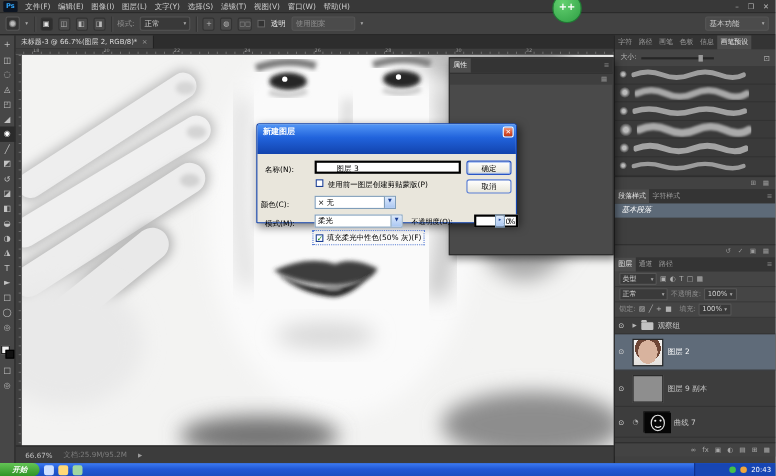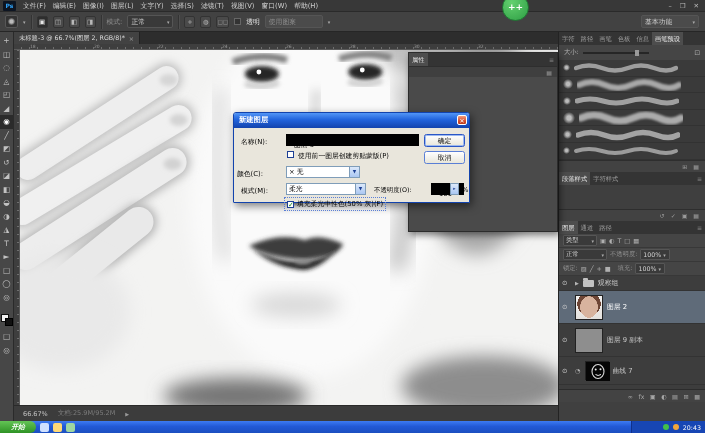--- a/index.html
+++ b/index.html
@@ -66,25 +66,25 @@
 .lname{font-size:6.8px}
 .folder{width:11px;height:7px;background:#c2c2c2;position:relative;border-radius:1px}
 .folder:before{content:"";position:absolute;left:0;top:-2px;width:5px;height:2px;background:#c2c2c2;border-radius:1px 1px 0 0}
 .lbottom{height:13px;background:#434343;border-top:1px solid #2c2c2c;display:flex;align-items:center;justify-content:flex-end;gap:5.5px;padding-right:5px;font-size:6.2px;color:#a5a5a5}
 
 .props{left:408px;top:52px;width:150px;height:180px;background:#4a4a4a;border:1px solid #2c2c2c;box-shadow:2px 3px 7px rgba(0,0,0,.5);z-index:40}
 .props .body{height:154px;padding:6px;font-size:6.8px;color:#b8b8b8}
 .props .foot{height:11px;background:#3f3f3f;border-top:1px solid #2e2e2e;display:flex;align-items:center;justify-content:flex-end;gap:5px;padding-right:5px;font-size:6px;color:#909090}
 
 .dlg{left:233px;top:112px;width:237px;height:91px;background:#e9e6dc;border:1px solid #1243ad;border-radius:3px 3px 1px 1px;box-shadow:2px 3px 8px rgba(0,0,0,.5);z-index:50;color:#000}
-.dlgtitle{height:15px;background:linear-gradient(180deg,#5296f6 0%,#2163dc 45%,#1243ad 100%);border-radius:2px 2px 0 0;color:#fff;font-weight:bold;font-size:7.3px;line-height:13px;padding-left:5px;position:relative}
+.dlgtitle{height:27px;background:linear-gradient(180deg,#5296f6 0%,#2163dc 45%,#1243ad 100%);border-radius:2px 2px 0 0;color:#fff;font-weight:bold;font-size:7.3px;line-height:13px;padding-left:5px;position:relative}
 .dlgclose{position:absolute;right:2px;top:1.5px;width:10px;height:10px;background:linear-gradient(180deg,#f09a7e,#d9502e 60%,#b93a1c);border:1px solid #fff;border-radius:2px;color:#fff;font-size:6px;text-align:center;line-height:9px}
 .dlgbody{position:relative;width:100%;height:78px;font-size:6.8px}
 .dl{position:absolute;color:#000;white-space:nowrap}
-.xpinput{position:absolute;background:#fff;border:6px solid #000000;height:12px;font-size:6.8px;line-height:10px;padding:0 2px;color:#000}
+.xpinput{position:absolute;background:#fff;border:2px solid #000000;height:12px;font-size:6.8px;line-height:10px;padding:0 18px;color:#000}
 .xpsel{position:absolute;background:#fff;border:1px solid #7f9db9;height:12px;display:flex;align-items:center;font-size:6.8px;color:#000}
 .xpsel .v{flex:1;padding-left:2px;white-space:nowrap}
 .xpsel .a{width:10px;height:100%;background:linear-gradient(180deg,#dce9fb,#aac7f2);border-left:1px solid #7f9db9;color:#1c3f94;font-size:4.5px;text-align:center;line-height:10px}
 .xpbtn{position:absolute;width:41px;height:13px;background:linear-gradient(180deg,#ffffff,#e8e6da);border:1px solid #5a7fd6;border-radius:2.5px;font-size:6.8px;text-align:center;line-height:12px;color:#000}
 .xpbtn.def{border-color:#2a56c6;box-shadow:0 0 0 1px #9cb9f0 inset}
 .xpchk{position:absolute;width:7px;height:7px;background:#fff;border:1px solid #1c3f94;font-size:7px;line-height:6px;text-align:center;color:#18861c;font-weight:bold}
 .focusrow{position:absolute;border:1px dotted #5a7fd6;padding:1px 2px;display:flex;align-items:center;gap:3px}
 
 .taskbar{left:0;top:421px;width:705px;height:12px;background:linear-gradient(180deg,#3d7bf2,#2259d6 45%,#1b4fc0);z-index:70;display:flex;align-items:center}
 .startbtn{height:12px;width:36px;background:linear-gradient(180deg,#63c455,#2f9325);border-radius:0 6px 6px 0;color:#fff;font-weight:bold;font-size:6.8px;text-align:center;line-height:12px;font-style:italic}
@@ -325,20 +325,21 @@
       <span>▦</span>
     </div>
   </div>
 
   <div>
     <div class="ptabs">
       <span class="ptab on">段落样式</span>
       <span class="ptab">字符样式</span>
       <span class="pmenu">≡</span>
     </div>
+    <div class="styleitem">基本段落</div>
     <div class="stylespace"></div>
     <div class="pbottom">
       <span>↺</span>
       <span>✓</span>
       <span>▣</span>
       <span>▦</span>
     </div>
   </div>
 
   <div>

